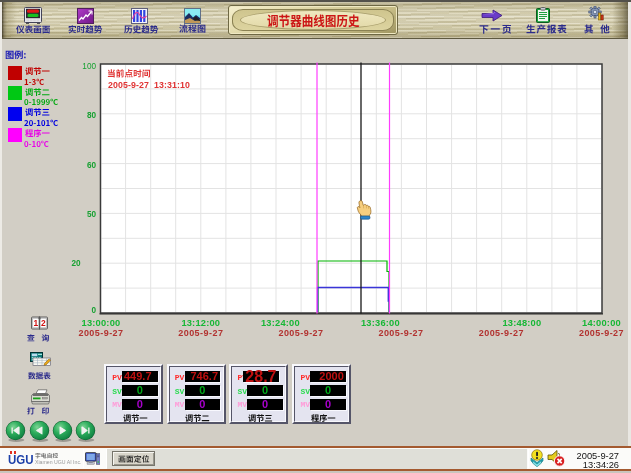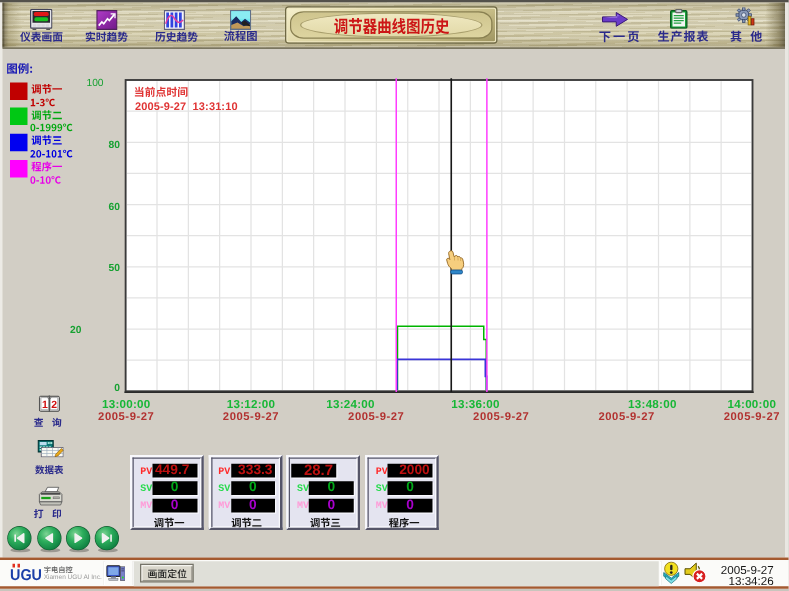--- a/index.html
+++ b/index.html
@@ -167,25 +167,25 @@
 <g transform="translate(355.3,200) scale(.93)">
 <path d="M4.6 1.2 C5.8 0.2 7.2 0.6 7.6 1.8 L8.6 5.8 L9.2 5.6 C9.4 4.6 10.8 4.4 11.4 5.2 L11.8 6 C12.2 5.4 13.4 5.4 13.8 6.2 L14.1 7 C14.6 6.6 15.6 6.8 15.9 7.6 L16.6 10.4 C17.2 13.2 16.6 15 15.2 16.2 L15.2 17.6 L6.4 17.6 L6.2 16 C4.6 14.8 3.4 13 3.0 11.6 L2.2 8.6 C1.9 7.4 3.4 6.6 4.2 7.4 L4.9 8.2 L3.9 3.2 C3.7 2.4 4.0 1.7 4.6 1.2 Z" fill="#F6CE7E" stroke="#8A5A14" stroke-width=".7"></path>
 <path d="M8.8 6 L9 9 M11.9 6.4 L12 9 M14.2 7.2 L14.2 9.4" stroke="#C89A46" stroke-width=".6" fill="none"></path>
 <rect x="5.6" y="17.2" width="10.2" height="3.4" rx="1.4" fill="#2E86C8" stroke="#14508A" stroke-width=".7"></rect>
 </g>
 </svg>
 <svg style="position:absolute;left:106.5px;top:68.0px;overflow:visible" width="44" height="11" viewBox="0 -8.7 44 11">
     <path d="M0.9 -6.7C1.3 -6.1 1.8 -5.2 1.9 -4.7L2.9 -5.1C2.8 -5.6 2.3 -6.4 1.9 -7.0ZM6.7 -7.1C6.5 -6.4 6.1 -5.5 5.7 -5.0L6.7 -4.6C7.0 -5.2 7.5 -6.0 7.9 -6.8ZM0.9 -0.6V0.4H6.6V0.8H7.7V-4.4H4.9V-7.4H3.8V-4.4H1.1V-3.3H6.6V-2.5H1.4V-1.5H6.6V-0.6Z M13.8 -4.5V-0.9H14.7V-4.5ZM15.5 -4.7V-0.4C15.5 -0.3 15.5 -0.2 15.3 -0.2C15.2 -0.2 14.7 -0.2 14.3 -0.2C14.4 0.0 14.6 0.5 14.7 0.7C15.3 0.8 15.8 0.7 16.1 0.6C16.4 0.4 16.5 0.1 16.5 -0.4V-4.7ZM14.8 -7.4C14.6 -7.0 14.3 -6.5 14.1 -6.1H11.6L12.1 -6.3C12.0 -6.6 11.6 -7.1 11.3 -7.4L10.3 -7.1C10.5 -6.8 10.8 -6.4 11.0 -6.1H9.1V-5.2H17.0V-6.1H15.2C15.5 -6.4 15.7 -6.7 15.9 -7.1ZM12.0 -2.4V-1.8H10.6V-2.4ZM12.0 -3.1H10.6V-3.7H12.0ZM9.6 -4.6V0.7H10.6V-1.0H12.0V-0.3C12.0 -0.2 12.0 -0.1 11.9 -0.1C11.8 -0.1 11.4 -0.1 11.1 -0.1C11.2 0.1 11.4 0.5 11.4 0.8C12.0 0.8 12.4 0.7 12.6 0.6C12.9 0.4 13.0 0.2 13.0 -0.2V-4.6Z M19.7 -3.9H23.7V-2.7H19.7ZM20.2 -1.1C20.3 -0.5 20.4 0.3 20.4 0.7L21.4 0.6C21.4 0.1 21.3 -0.6 21.2 -1.2ZM22.0 -1.1C22.2 -0.5 22.5 0.2 22.6 0.7L23.6 0.4C23.5 -0.0 23.2 -0.8 22.9 -1.3ZM23.7 -1.2C24.2 -0.6 24.6 0.2 24.8 0.7L25.8 0.3C25.6 -0.2 25.1 -0.9 24.7 -1.5ZM18.7 -1.4C18.5 -0.8 18.1 -0.1 17.7 0.3L18.6 0.7C19.1 0.3 19.5 -0.5 19.7 -1.2ZM18.7 -4.8V-1.8H24.8V-4.8H22.2V-5.6H25.4V-6.6H22.2V-7.4H21.2V-4.8Z M30.1 -3.7C30.5 -3.1 31.1 -2.2 31.3 -1.7L32.3 -2.3C32.0 -2.8 31.4 -3.6 31.0 -4.2ZM28.7 -3.3V-1.8H27.6V-3.3ZM28.7 -4.3H27.6V-5.8H28.7ZM26.7 -6.7V-0.1H27.6V-0.8H29.7V-6.7ZM32.6 -7.3V-5.8H30.0V-4.8H32.6V-0.6C32.6 -0.4 32.5 -0.4 32.3 -0.4C32.1 -0.4 31.5 -0.4 30.9 -0.4C31.1 -0.1 31.2 0.4 31.3 0.6C32.1 0.7 32.7 0.6 33.1 0.5C33.5 0.3 33.7 0.0 33.7 -0.6V-4.8H34.5V-5.8H33.7V-7.3Z M35.4 -5.3V0.8H36.5V-5.3ZM35.5 -6.8C35.9 -6.4 36.4 -5.8 36.6 -5.5L37.4 -6.0C37.2 -6.4 36.8 -7.0 36.4 -7.3ZM38.3 -2.5H40.0V-1.6H38.3ZM38.3 -4.1H40.0V-3.3H38.3ZM37.4 -5.0V-0.8H41.0V-5.0ZM37.7 -7.0V-6.0H41.9V-0.3C41.9 -0.2 41.8 -0.2 41.7 -0.2C41.6 -0.2 41.3 -0.2 41.0 -0.2C41.2 0.0 41.3 0.5 41.3 0.7C41.9 0.7 42.3 0.7 42.6 0.5C42.9 0.4 43.0 0.1 43.0 -0.3V-7.0Z" fill="#E03434"></path>
   </svg>
 <div class="abs" style="left:108px;top:79.6px;color:#E03434;font-size:8.8px;font-weight:bold;letter-spacing:.1px;white-space:nowrap">2005-9-27&nbsp; 13:31:10</div>
-<div class="abs" style="left:56px;top:62.0px;width:40px;text-align:center;font-size:8.2px;font-weight:normal;color:#17A132">100</div>
+<div class="abs" style="left:56px;top:62.0px;width:40px;text-align:right;font-size:8.2px;font-weight:normal;color:#17A132">100</div>
 <div class="abs" style="left:56px;top:111.0px;width:40px;text-align:right;font-size:8.2px;font-weight:bold;color:#17A132">80</div>
 <div class="abs" style="left:56px;top:160.5px;width:40px;text-align:right;font-size:8.2px;font-weight:bold;color:#17A132">60</div>
 <div class="abs" style="left:56px;top:209.5px;width:40px;text-align:right;font-size:8.2px;font-weight:bold;color:#17A132">50</div>
-<div class="abs" style="left:56px;top:258.5px;width:40px;text-align:left;font-size:8.2px;font-weight:bold;color:#17A132">20</div>
+<div class="abs" style="left:56px;top:258.5px;width:40px;text-align:center;font-size:8.2px;font-weight:bold;color:#17A132">20</div>
 <div class="abs" style="left:56px;top:305.5px;width:40px;text-align:right;font-size:8.2px;font-weight:bold;color:#17A132">0</div>
 <div class="abs" style="left:61.0px;top:318.4px;width:80px;text-align:center;font-size:9.3px;font-weight:bold;color:#17B736;letter-spacing:.2px">13:00:00</div>
 <div class="abs" style="left:61.0px;top:327.6px;width:80px;text-align:center;font-size:9px;font-weight:bold;color:#B23230;letter-spacing:.45px">2005-9-27</div>
 <div class="abs" style="left:160.8px;top:318.4px;width:80px;text-align:center;font-size:9.3px;font-weight:bold;color:#17B736;letter-spacing:.2px">13:12:00</div>
 <div class="abs" style="left:160.8px;top:327.6px;width:80px;text-align:center;font-size:9px;font-weight:bold;color:#B23230;letter-spacing:.45px">2005-9-27</div>
 <div class="abs" style="left:261.0px;top:318.4px;width:80px;text-align:left;font-size:9.3px;font-weight:bold;color:#17B736;letter-spacing:.2px">13:24:00</div>
 <div class="abs" style="left:261.0px;top:327.6px;width:80px;text-align:center;font-size:9px;font-weight:bold;color:#B23230;letter-spacing:.45px">2005-9-27</div>
 <div class="abs" style="left:361.0px;top:318.4px;width:80px;text-align:left;font-size:9.3px;font-weight:bold;color:#17B736;letter-spacing:.2px">13:36:00</div>
 <div class="abs" style="left:361.0px;top:327.6px;width:80px;text-align:center;font-size:9px;font-weight:bold;color:#B23230;letter-spacing:.45px">2005-9-27</div>
 <div class="abs" style="left:461.3px;top:318.4px;width:80px;text-align:right;font-size:9.3px;font-weight:bold;color:#17B736;letter-spacing:.2px">13:48:00</div>
@@ -323,39 +323,39 @@
 <svg style="position:absolute;left:122.7px;top:413.1px;overflow:visible" width="25" height="11" viewBox="0 -8.2 25 11">
     <path d="M0.7 -6.2C1.1 -5.9 1.7 -5.3 1.9 -4.9L2.6 -5.6C2.3 -6.0 1.7 -6.5 1.3 -6.8ZM0.3 -4.4V-3.5H1.3V-1.1C1.3 -0.6 1.0 -0.2 0.7 -0.0C0.9 0.1 1.2 0.4 1.3 0.6C1.5 0.4 1.7 0.2 2.7 -0.7C2.6 -0.4 2.5 -0.1 2.3 0.2C2.5 0.3 2.9 0.6 3.0 0.7C3.8 -0.4 3.9 -2.2 3.9 -3.5V-5.8H6.8V-0.3C6.8 -0.2 6.7 -0.2 6.6 -0.1C6.5 -0.1 6.2 -0.1 5.8 -0.2C5.9 0.1 6.1 0.5 6.1 0.7C6.7 0.7 7.0 0.7 7.3 0.6C7.6 0.4 7.7 0.1 7.7 -0.3V-6.7H3.1V-3.5C3.1 -2.8 3.0 -2.0 2.9 -1.2C2.8 -1.4 2.7 -1.6 2.6 -1.8L2.2 -1.4V-4.4ZM4.9 -5.7V-5.1H4.3V-4.4H4.9V-3.9H4.1V-3.2H6.6V-3.9H5.7V-4.4H6.4V-5.1H5.7V-5.7ZM4.2 -2.7V-0.3H4.9V-0.6H6.4V-2.7ZM4.9 -2.0H5.7V-1.3H4.9Z M9.0 -4.0V-3.1H10.9V0.7H12.0V-3.1H14.3V-1.4C14.3 -1.3 14.3 -1.3 14.1 -1.3C14.0 -1.3 13.4 -1.3 12.9 -1.3C13.0 -1.0 13.1 -0.6 13.2 -0.3C13.9 -0.3 14.5 -0.3 14.9 -0.4C15.3 -0.6 15.4 -0.9 15.4 -1.4V-4.0ZM13.3 -7.0V-6.2H11.4V-7.0H10.4V-6.2H8.6V-5.2H10.4V-4.4H11.4V-5.2H13.3V-4.4H14.3V-5.2H16.0V-6.2H14.3V-7.0Z M16.7 -3.7V-2.7H24.3V-3.7Z" fill="#111"></path>
   </svg>
 <div class="abs" style="left:166.5px;top:364px;width:59px;height:60px;background:#E4E4F0;
 border-top:2px solid #F8F8FC;border-left:2px solid #F8F8FC;border-right:2px solid #555568;border-bottom:2px solid #555568"></div>
 <div class="abs" style="left:168.5px;top:366px;width:55px;height:56px;
 border-top:1px solid #555568;border-left:1px solid #555568;border-right:1px solid #F8F8FC;border-bottom:1px solid #F8F8FC"></div>
 <div class="abs" style="left:174.7px;top:372.6px;font-size:8px;font-weight:bold;font-family:'Liberation Mono';color:#FF2A2A">PV</div>
 <div class="abs" style="left:184.5px;top:370.8px;width:35.5px;height:11.6px;background:#000;
 box-shadow:1px 1px 0 rgba(250,250,255,.9);color:#BE1010;font-size:11px;font-weight:bold;
-text-align:right;line-height:11.6px;padding-right:2px">333.3</div>
+text-align:right;line-height:11.6px;padding-right:2px">746.7</div>
 <div class="abs" style="left:174.7px;top:386.6px;font-size:8px;font-weight:bold;font-family:'Liberation Mono';color:#2ADB50">SV</div>
 <div class="abs" style="left:184.5px;top:384.8px;width:35.5px;height:11.6px;background:#000;
 box-shadow:1px 1px 0 rgba(250,250,255,.9);color:#00A818;font-size:11px;font-weight:bold;
 text-align:center;line-height:11.6px;padding-right:0">0</div>
 <div class="abs" style="left:174.7px;top:400.4px;font-size:8px;font-weight:bold;font-family:'Liberation Mono';color:#FF9BD8">MV</div>
 <div class="abs" style="left:184.5px;top:398.6px;width:35.5px;height:11.6px;background:#000;
 box-shadow:1px 1px 0 rgba(250,250,255,.9);color:#A800CC;font-size:11px;font-weight:bold;
 text-align:center;line-height:11.6px;padding-right:0">0</div>
 <svg style="position:absolute;left:185.2px;top:413.1px;overflow:visible" width="25" height="11" viewBox="0 -8.2 25 11">
     <path d="M0.7 -6.2C1.1 -5.9 1.7 -5.3 1.9 -4.9L2.6 -5.6C2.3 -6.0 1.7 -6.5 1.3 -6.8ZM0.3 -4.4V-3.5H1.3V-1.1C1.3 -0.6 1.0 -0.2 0.7 -0.0C0.9 0.1 1.2 0.4 1.3 0.6C1.5 0.4 1.7 0.2 2.7 -0.7C2.6 -0.4 2.5 -0.1 2.3 0.2C2.5 0.3 2.9 0.6 3.0 0.7C3.8 -0.4 3.9 -2.2 3.9 -3.5V-5.8H6.8V-0.3C6.8 -0.2 6.7 -0.2 6.6 -0.1C6.5 -0.1 6.2 -0.1 5.8 -0.2C5.9 0.1 6.1 0.5 6.1 0.7C6.7 0.7 7.0 0.7 7.3 0.6C7.6 0.4 7.7 0.1 7.7 -0.3V-6.7H3.1V-3.5C3.1 -2.8 3.0 -2.0 2.9 -1.2C2.8 -1.4 2.7 -1.6 2.6 -1.8L2.2 -1.4V-4.4ZM4.9 -5.7V-5.1H4.3V-4.4H4.9V-3.9H4.1V-3.2H6.6V-3.9H5.7V-4.4H6.4V-5.1H5.7V-5.7ZM4.2 -2.7V-0.3H4.9V-0.6H6.4V-2.7ZM4.9 -2.0H5.7V-1.3H4.9Z M9.0 -4.0V-3.1H10.9V0.7H12.0V-3.1H14.3V-1.4C14.3 -1.3 14.3 -1.3 14.1 -1.3C14.0 -1.3 13.4 -1.3 12.9 -1.3C13.0 -1.0 13.1 -0.6 13.2 -0.3C13.9 -0.3 14.5 -0.3 14.9 -0.4C15.3 -0.6 15.4 -0.9 15.4 -1.4V-4.0ZM13.3 -7.0V-6.2H11.4V-7.0H10.4V-6.2H8.6V-5.2H10.4V-4.4H11.4V-5.2H13.3V-4.4H14.3V-5.2H16.0V-6.2H14.3V-7.0Z M17.5 -5.8V-4.8H23.5V-5.8ZM16.8 -1.1V0.0H24.2V-1.1Z" fill="#111"></path>
   </svg>
 <div class="abs" style="left:229.3px;top:364px;width:59px;height:60px;background:#E4E4F0;
 border-top:2px solid #F8F8FC;border-left:2px solid #F8F8FC;border-right:2px solid #555568;border-bottom:2px solid #555568"></div>
 <div class="abs" style="left:231.3px;top:366px;width:55px;height:56px;
 border-top:1px solid #555568;border-left:1px solid #555568;border-right:1px solid #F8F8FC;border-bottom:1px solid #F8F8FC"></div>
 <div class="abs" style="left:237.5px;top:372.6px;font-size:8px;font-weight:bold;font-family:'Liberation Mono';color:#FF2A2A">PV</div>
-<div class="abs" style="left:233px;top:370.8px;width:35.5px;height:11.6px;background:#000;
-box-shadow:1px 1px 0 rgba(250,250,255,.9);color:#BE1010;font-size:12px;font-weight:bold;
+<div class="abs" style="left:243px;top:370.8px;width:35.5px;height:11.6px;background:#000;
+box-shadow:1px 1px 0 rgba(250,250,255,.9);color:#BE1010;font-size:16px;font-weight:bold;
 text-align:right;line-height:11.6px;padding-right:2px">28.7</div>
 <div class="abs" style="left:237.5px;top:386.6px;font-size:8px;font-weight:bold;font-family:'Liberation Mono';color:#2ADB50">SV</div>
 <div class="abs" style="left:247.3px;top:384.8px;width:35.5px;height:11.6px;background:#000;
 box-shadow:1px 1px 0 rgba(250,250,255,.9);color:#00A818;font-size:11px;font-weight:bold;
 text-align:center;line-height:11.6px;padding-right:0">0</div>
 <div class="abs" style="left:237.5px;top:400.4px;font-size:8px;font-weight:bold;font-family:'Liberation Mono';color:#FF9BD8">MV</div>
 <div class="abs" style="left:247.3px;top:398.6px;width:35.5px;height:11.6px;background:#000;
 box-shadow:1px 1px 0 rgba(250,250,255,.9);color:#A800CC;font-size:11px;font-weight:bold;
 text-align:center;line-height:11.6px;padding-right:0">0</div>
 <svg style="position:absolute;left:248.0px;top:413.1px;overflow:visible" width="25" height="11" viewBox="0 -8.2 25 11">

